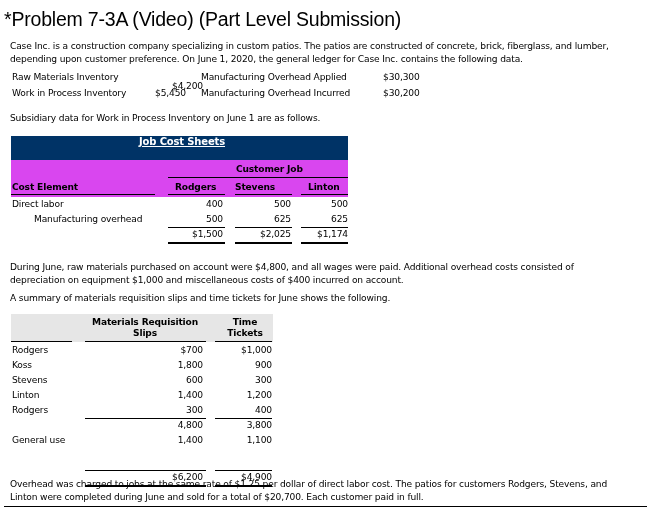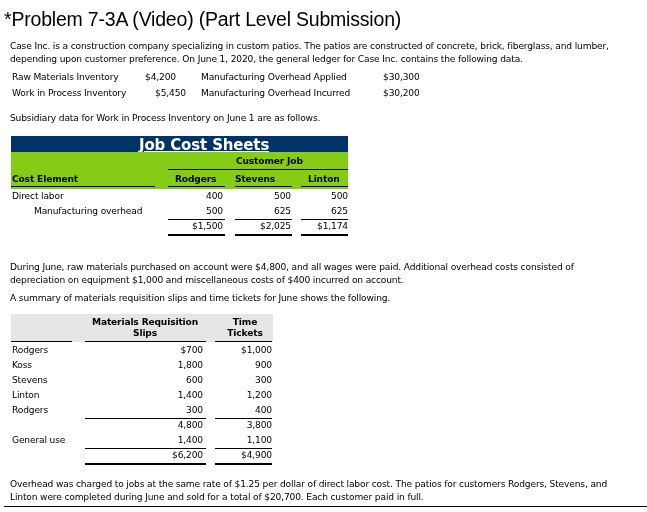--- a/index.html
+++ b/index.html
@@ -6,23 +6,23 @@
     html, body { width: 647px; height: 512px; background: #ffffff; overflow: hidden; }
     body { font-family: "DejaVu Sans", sans-serif; color: #000; position: relative; }
     .title { position: absolute; left: 4px; top: 8px; font-family: "Liberation Sans", sans-serif; font-size: 19.5px; letter-spacing: -0.2px; }
     .para { position: absolute; left: 10px; font-size: 9.1px; line-height: 12.5px; letter-spacing: -0.15px; }
     .ledger { position: absolute; left: 12px; top: 72px; font-size: 9.1px; letter-spacing: -0.15px; }
     .ledger .row { position: relative; height: 15.5px; }
     .ledger span { position: absolute; white-space: nowrap; }
 
     
     .jcs { position: absolute; left: 11px; top: 136px; width: 337px; font-size: 9.1px; letter-spacing: -0.15px; }
-    .jcs .band { background: #003366; color: #fff; height: 16px; font-weight: bold; font-size: 15px; text-align: left; position: relative; }
+    .jcs .band { background: #003366; color: #fff; height: 24px; font-weight: bold; font-size: 10px; text-align: left; position: relative; }
     .jcs .band span { position: absolute; left: 128px; top: 0px; text-decoration: underline; }
-    .jcs .hdr { background: #84cc16; height: 37px; position: relative; }
+    .jcs .hdr { background: #d946ef; height: 37px; position: relative; }
     .jcs .hdr span { position: absolute; font-weight: bold; }
     .jcs .line { position: absolute; height: 1px; background: #000; }
     .jcs .drow { position: relative; height: 15px; }
     .jcs .drow span { position: absolute; top: 2px; }
     .num { text-align: right; }
 
     
     .req { position: absolute; left: 11px; top: 314px; width: 262px; font-size: 9.1px; letter-spacing: -0.15px; }
     .req .hdr { background: #e6e6e6; height: 28px; position: relative; }
     .req .hdr span { position: absolute; font-weight: bold; text-align: center; line-height: 11px; }
@@ -37,21 +37,21 @@
 <div class="title">*Problem 7-3A (Video) (Part Level Submission)</div>
 
 <div class="para" style="top:40px;">
   <div>Case Inc. is a construction company specializing in custom patios. The patios are constructed of concrete, brick, fiberglass, and lumber,</div>
   <div>depending upon customer preference. On June 1, 2020, the general ledger for Case Inc. contains the following data.</div>
 </div>
 
 <div class="ledger">
   <div class="row">
     <span style="left:0;">Raw Materials Inventory</span>
-    <span style="left:133px;">$4,200</span>
+    <span style="left:160px;margin-top:9px;">$4,200</span>
     <span style="left:189px;">Manufacturing Overhead Applied</span>
     <span style="left:371px;">$30,300</span>
   </div>
   <div class="row">
     <span style="left:0;">Work in Process Inventory</span>
     <span style="left:143px;">$5,450</span>
     <span style="left:189px;">Manufacturing Overhead Incurred</span>
     <span style="left:371px;">$30,200</span>
   </div>
 </div>
@@ -150,21 +150,21 @@
     <div class="line" style="left:74px; top:0; width:121px;"></div>
     <div class="line" style="left:204px; top:0; width:57px;"></div>
     <span class="num" style="right:70px;">4,800</span>
     <span class="num" style="right:1px;">3,800</span>
   </div>
   <div class="drow">
     <span style="left:1px;">General use</span>
     <span class="num" style="right:70px;">1,400</span>
     <span class="num" style="right:1px;">1,100</span>
   </div>
-  <div class="drow" style="height:34px;">
+  <div class="drow" style="height:34px;margin-top:22px;">
     <div class="line" style="left:74px; top:0; width:121px;"></div>
     <div class="line" style="left:204px; top:0; width:57px;"></div>
     <span class="num" style="right:70px;">$6,200</span>
     <span class="num" style="right:1px;">$4,900</span>
     <div class="line" style="left:74px; top:15px; width:121px; height:2px;"></div>
     <div class="line" style="left:204px; top:15px; width:57px; height:2px;"></div>
   </div>
 </div>
 
 <div class="para" style="top:478px;">

